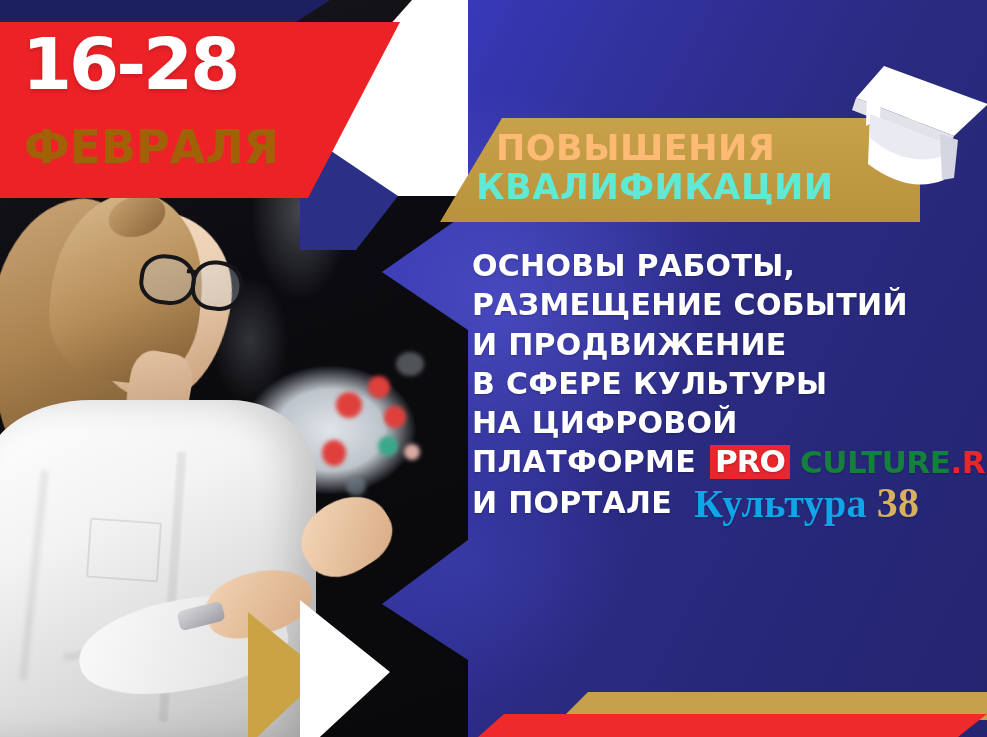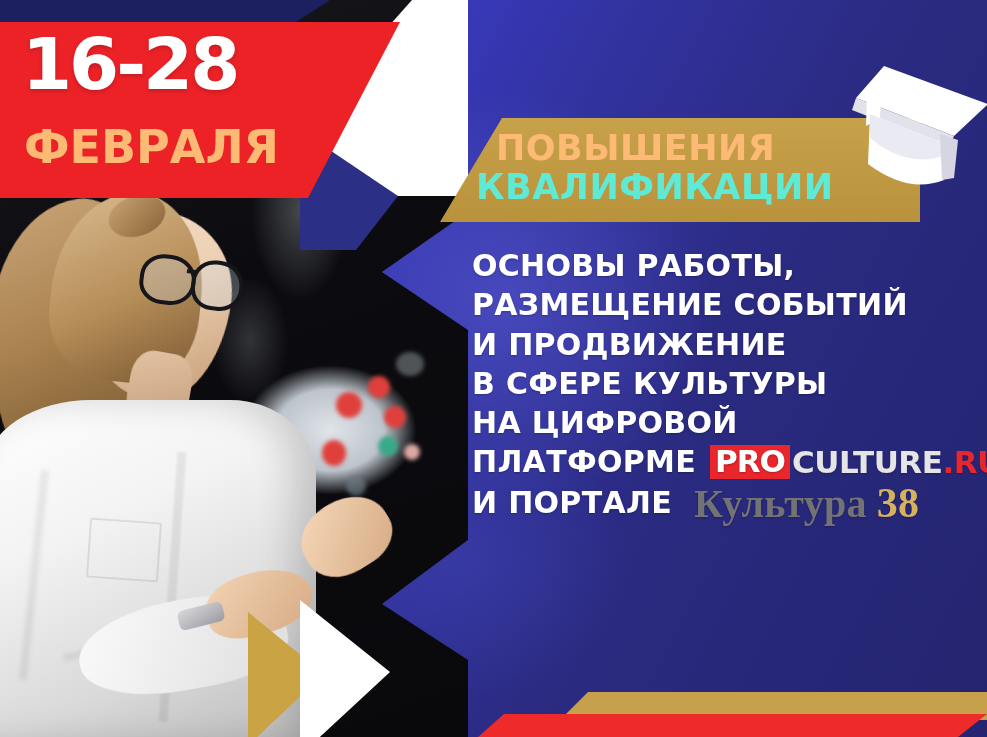--- a/index.html
+++ b/index.html
@@ -206,21 +206,21 @@
   
   .date-num{
     position:absolute; left:22px; top:28px;
     color:#fff; font-size:72px; font-weight:bold;
     letter-spacing:-3px; line-height:1;
     font-family:"DejaVu Sans", sans-serif;
     text-shadow:0 2px 4px rgba(0,0,0,.18);
   }
   .date-month{
     position:absolute; left:24px; top:124px;
-    color:#fdba74; font-size:46px; font-weight:bold;
+    color:#a16207; font-size:46px; font-weight:bold;
     letter-spacing:0px; line-height:1;
     font-family:"DejaVu Sans", sans-serif;
   }
   .kursy{
     position:absolute; left:415px; top:12px;
     color:#c49a3e; font-size:86px; font-weight:bold;
     letter-spacing:-1px; line-height:1;
     font-family:"DejaVu Sans", sans-serif;
   }
   .sub1{
@@ -253,30 +253,30 @@
   
   .pc-logo{
     display:inline-flex; align-items:center; margin-left:14px;
     font-family:"DejaVu Sans", sans-serif; font-weight:bold;
     font-size:31px; letter-spacing:-.5px; line-height:1;
   }
   .pc-pro{
     background:#e8262b; color:#fff; padding:1px 5px 2px 5px;
     letter-spacing:-1px;
   }
-  .pc-culture{color:#e5e5e5;margin-left:2px;}
+  .pc-culture{color:#15803d;margin-left:10px;}
   .pc-ru{color:#e8262b;}
 
   
   .k38{
     display:inline-flex; align-items:baseline; margin-left:22px;
     font-family:"Liberation Serif", serif; font-weight:bold;
     line-height:1;
   }
-  .k38-word{color:#737373; font-size:40px;}
+  .k38-word{color:#0ea5e9; font-size:40px;}
   .k38-num{color:#d7b25e; font-size:42px; margin-left:10px;}
 
   
   .cap{position:absolute; left:836px; top:52px; width:152px; height:150px;}
 </style>
 </head>
 <body>
 
 <div id="banner">
 

